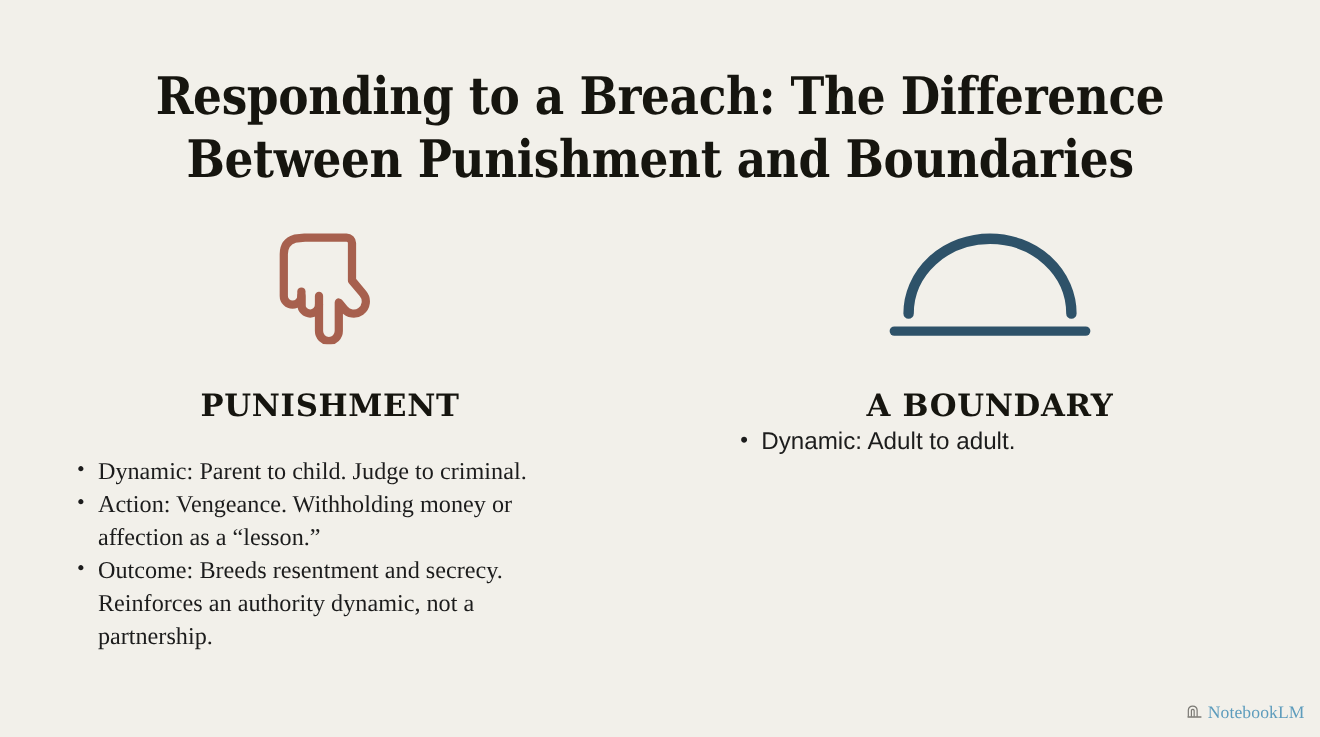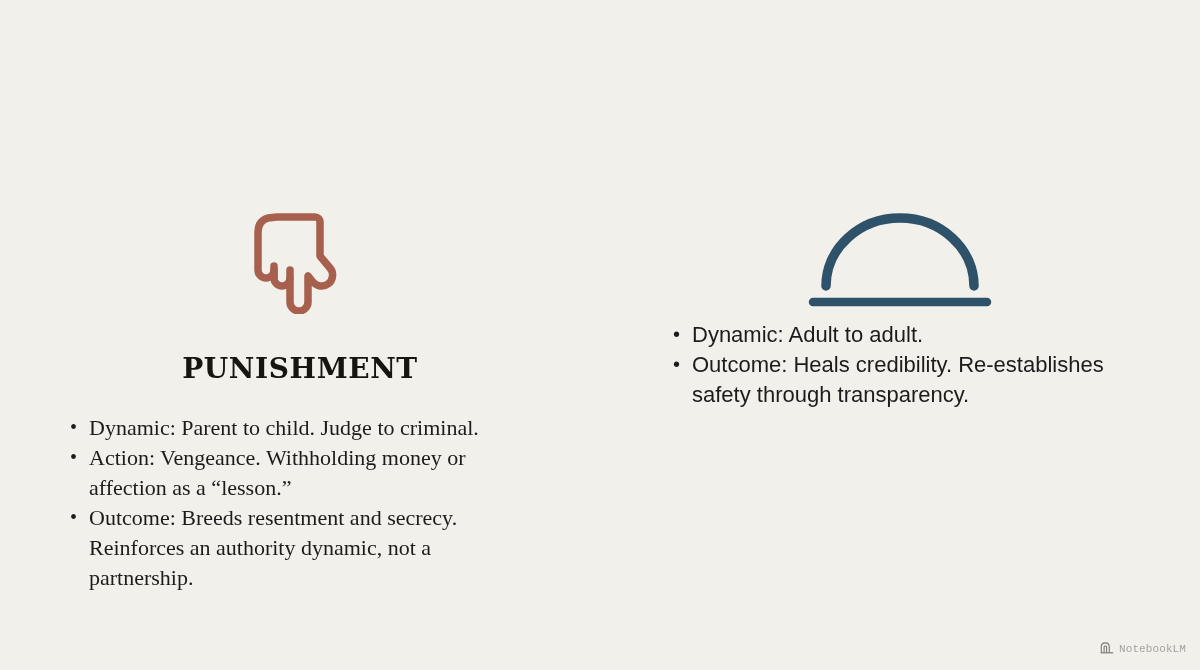--- a/index.html
+++ b/index.html
@@ -119,31 +119,35 @@
   .watermark {
     position: absolute;
     right: 14px;
     bottom: 12px;
     display: flex;
     align-items: center;
     gap: 5px;
     opacity: 0.62;
   }
   .watermark .wm-text {
-    font-family: Liberation Mono, monospace;
-    font-size: 11px;
+    font-family: Liberation Serif, serif;
+    font-size: 16px;
     letter-spacing: 0.1px;
-    color: #737373;
+    color: #0369a1;
   }
 </style>
 </head>
 <body>
 
 <div id="slide">
 
+  <div class="title-block">
+    <div class="title-line">Responding to a Breach: The Difference</div>
+    <div class="title-line">Between Punishment and Boundaries</div>
+  </div>
 
   <div class="columns">
 
     <div class="column col-left">
 
       <div class="icon-wrap">
         <span class="icon-hand">
           <svg width="96" height="106" viewBox="0 0 96 106" fill="none" stroke="#a7604e" stroke-width="7.5" stroke-linecap="round" stroke-linejoin="round">
             <path d="M25 9 H63 A5 5 0 0 1 68 14 V48
                      L78 60 A11 11 0 0 1 76 76 A11 11 0 0 1 61 74
@@ -172,24 +176,24 @@
 
       <div class="icon-wrap">
         <span class="icon-dome">
           <svg width="184" height="96" viewBox="0 0 184 96" fill="none" stroke="#2e5269" stroke-linecap="round">
             <path d="M18 74 A74 68 0 0 1 166 74" stroke-width="9.5"></path>
             <line x1="5" y1="90" x2="179" y2="90" stroke-width="8.5"></line>
           </svg>
         </span>
       </div>
 
+      <div class="section-heading">A BOUNDARY</div>
 
       <ul class="bullets">
         <li>Dynamic: Adult to adult.</li>
-        <li>Outcome: Heals credibility. Re-establishes safety through transparency.</li>
       </ul>
     </div>
 
   </div>
 
   <div class="watermark">
     <span>
       <svg width="14" height="12" viewBox="0 0 14 12" fill="none" stroke="#33322d" stroke-width="1.1">
         <path d="M1.3 10.6 V4.6 A4 4 0 0 1 5.3 0.9 A4 4 0 0 1 9.3 4.6 V10.6"></path>
         <path d="M4.1 10.6 V4.9 A1.3 1.3 0 0 1 6.6 4.9 V10.6"></path>

